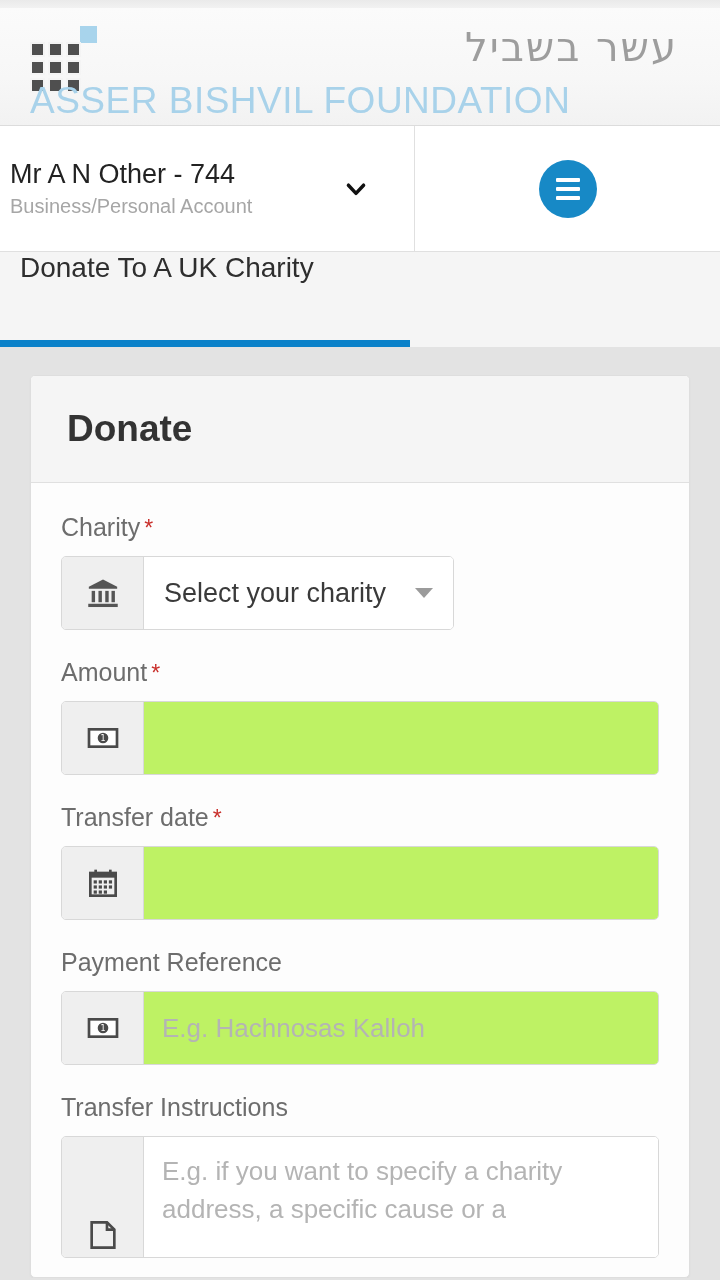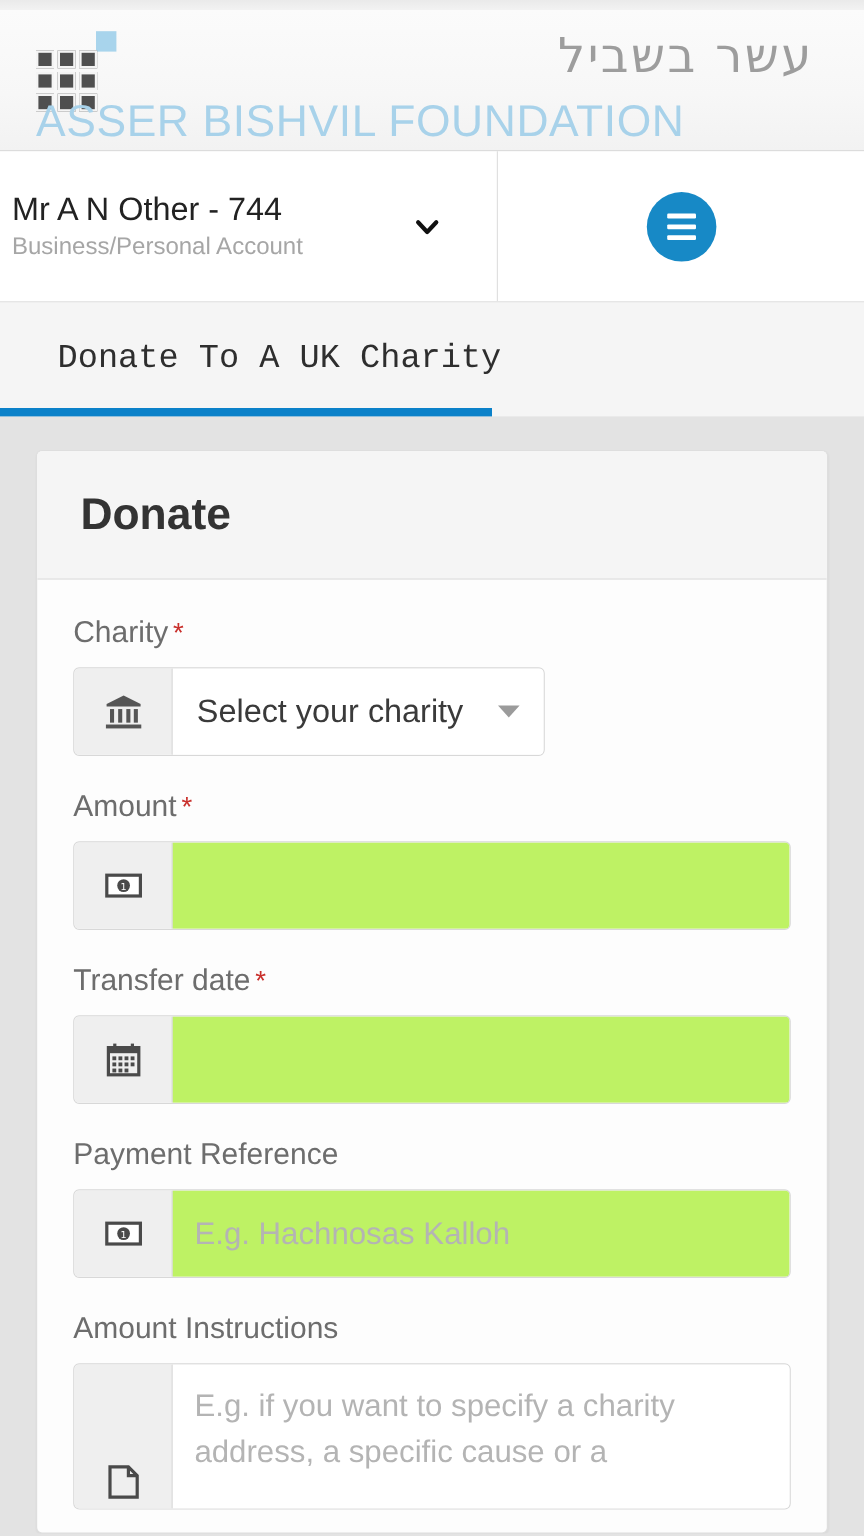--- a/index.html
+++ b/index.html
@@ -134,25 +134,23 @@
     position: relative;
     height: 95px;
     background: #e3e3e3;
     display: flex;
     align-items: stretch;
   }
   .tab-active {
     width: 410px;
     background: #f5f5f5;
     display: flex;
-    align-items: center;
-    padding-left: 48px;
+    padding-left: 20px;
     position: relative;
     cursor: pointer;
-    font-family: Liberation Mono, monospace;
   }
   .tab-label {
     font-size: 28px;
     color: #2e2e2e;
     white-space: nowrap;
   }
   .tab-underline {
     position: absolute;
     left: 0; bottom: 0;
     width: 100%;
@@ -416,21 +414,21 @@
               <rect x="1.5" y="5.5" width="21" height="13" fill="#fff" stroke="#4a4a4a" stroke-width="2"></rect>
               <circle cx="12" cy="12" r="4" fill="#4a4a4a"></circle>
               <text x="12" y="14.6" font-size="6" fill="#fff" text-anchor="middle" font-family="DejaVu Sans, sans-serif">1</text>
             </svg>
           </span>
           <input class="field-control" type="text" placeholder="E.g. Hachnosas Kalloh" style="">
         </div>
       </div>
 
       <div class="form-group">
-        <label class="field-label">Amount Instructions</label>
+        <label class="field-label">Transfer Instructions</label>
         <div class="input-group textarea-group">
           <span class="textarea-addon">
             <svg viewBox="0 0 24 24" width="32" height="32">
               <path d="M3.5 2.5 H15 L20.5 8 V21.5 H3.5 Z" fill="none" stroke="#4a4a4a" stroke-width="2"></path>
               <path d="M15 2.5 V8 H20.5" fill="none" stroke="#4a4a4a" stroke-width="2"></path>
             </svg>
           </span>
           <textarea class="textarea-control" placeholder="E.g. if you want to specify a charity address, a specific cause or a" style=""></textarea>
         </div>
       </div>

